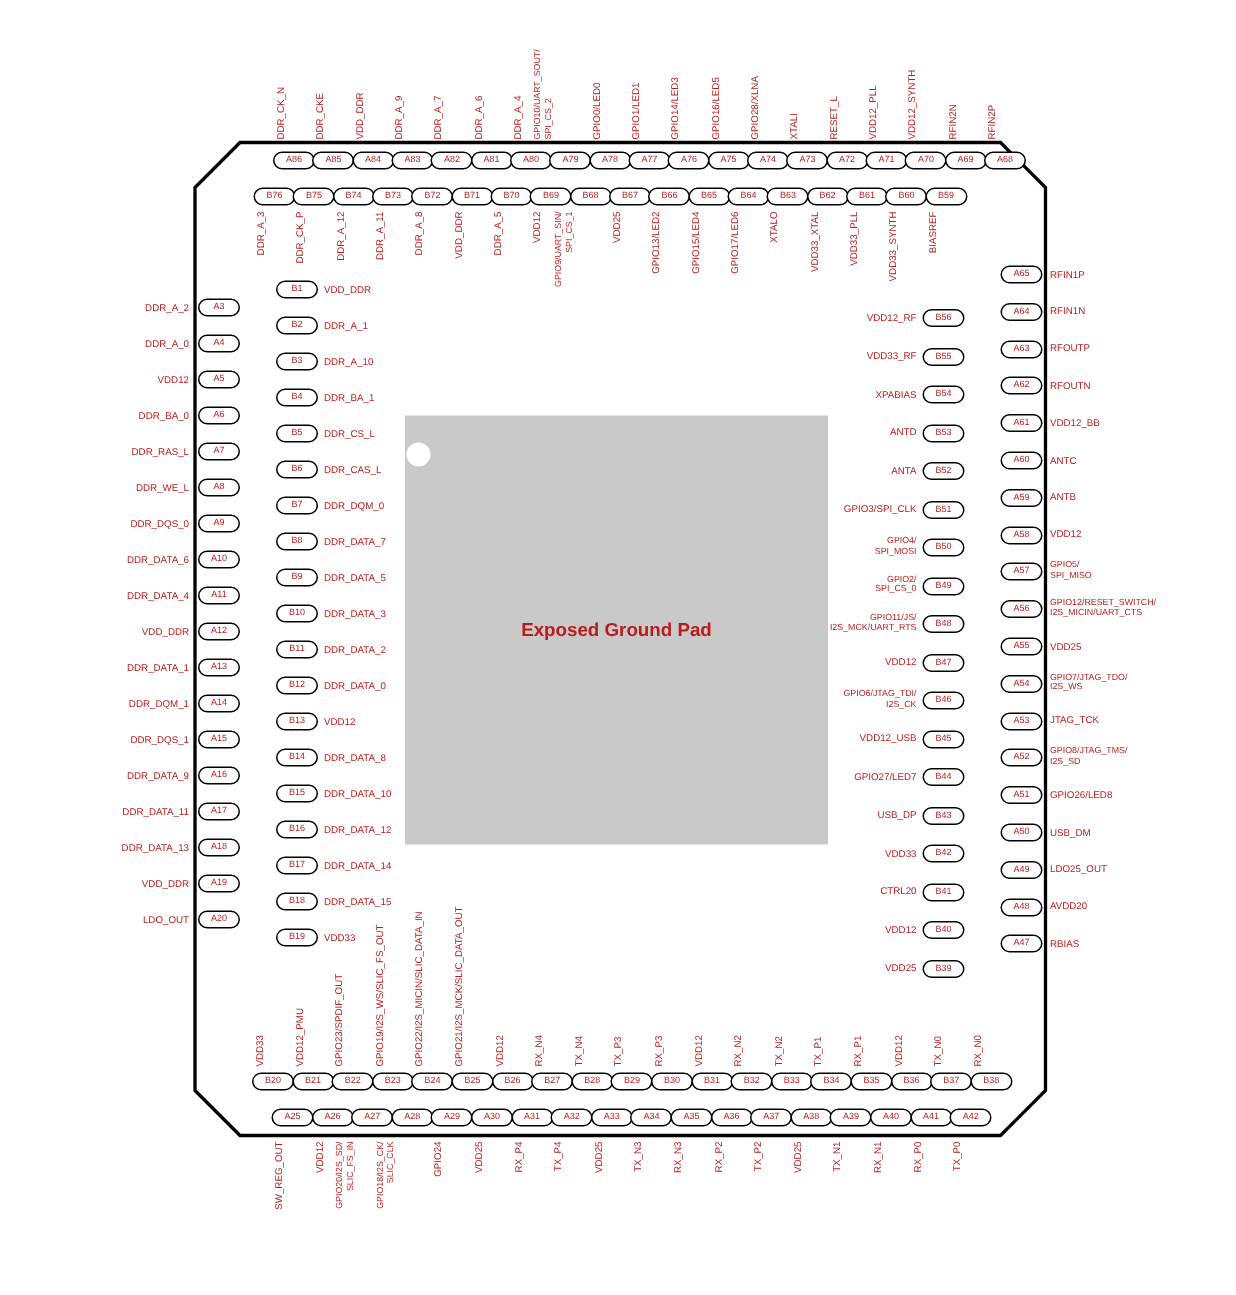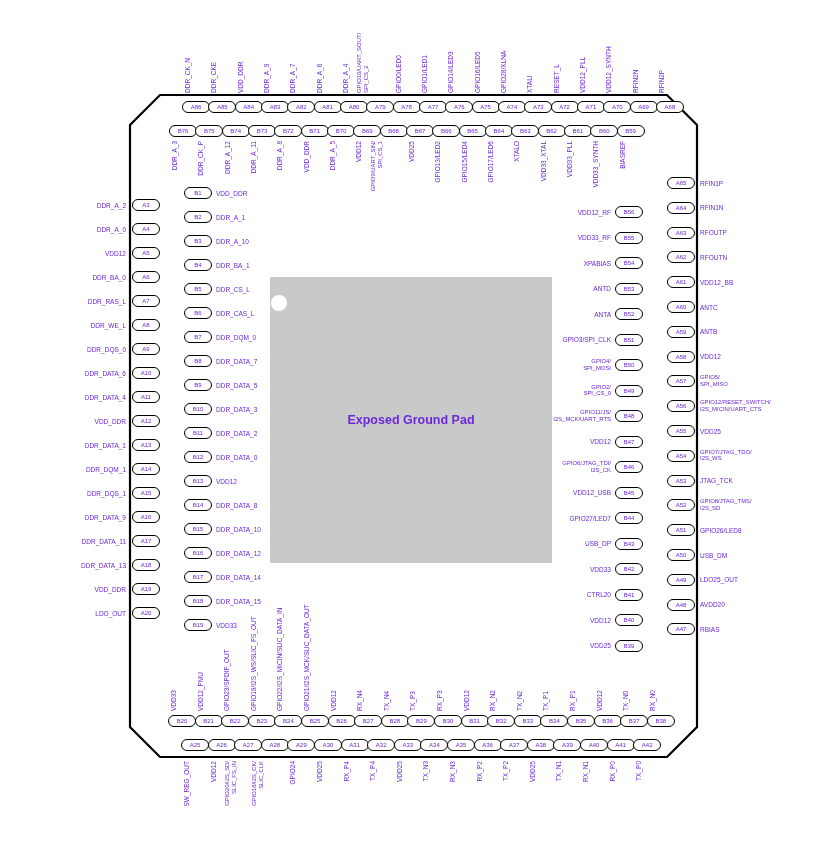--- a/index.html
+++ b/index.html
@@ -1,17 +1,17 @@
 <!DOCTYPE html>
 <html><head>
 <meta charset="utf-8">
 <style>
   html,body{margin:0;padding:0;background:#ffffff;}
   #canvas{position:relative;width:824px;height:863px;background:#fff;overflow:hidden;
-          font-family:"Liberation Sans",sans-serif;color:#6d28d9;}
+          font-family:"Liberation Sans",sans-serif;color:#b91c1c;}
   #outline-svg{position:absolute;left:0;top:0;}
   #pad-label{position:absolute;left:270px;top:277px;width:282px;height:286px;
              display:flex;align-items:center;justify-content:center;
              font-size:12.5px;font-weight:bold;}
   .pin{position:absolute;width:28px;height:12px;box-sizing:border-box;
        border:1px solid #000;border-radius:6px;background:#fff;
        display:flex;align-items:center;justify-content:center;
        font-size:6px;line-height:6px;letter-spacing:0;}
   .lab{position:absolute;font-size:6.5px;line-height:7px;white-space:pre-line;
        text-align:left;}

